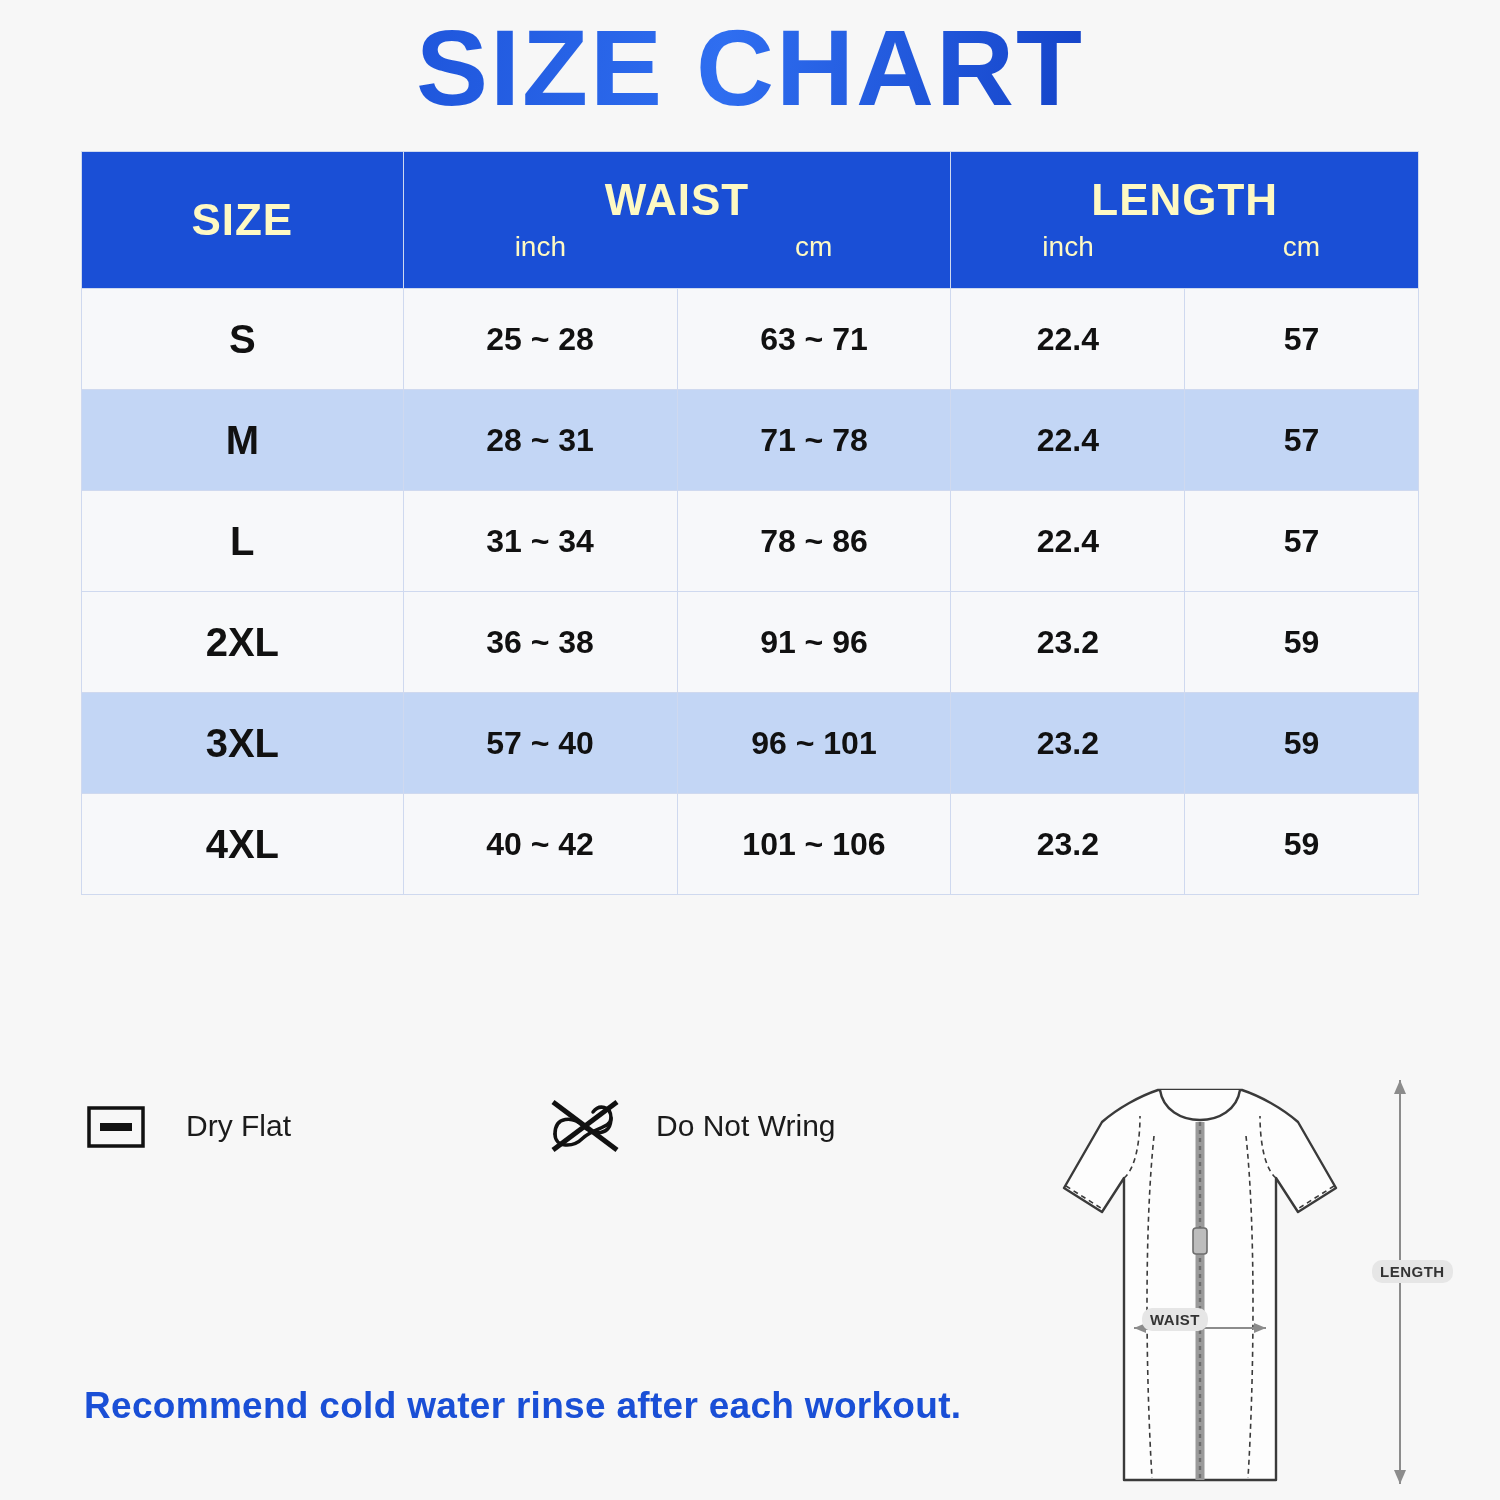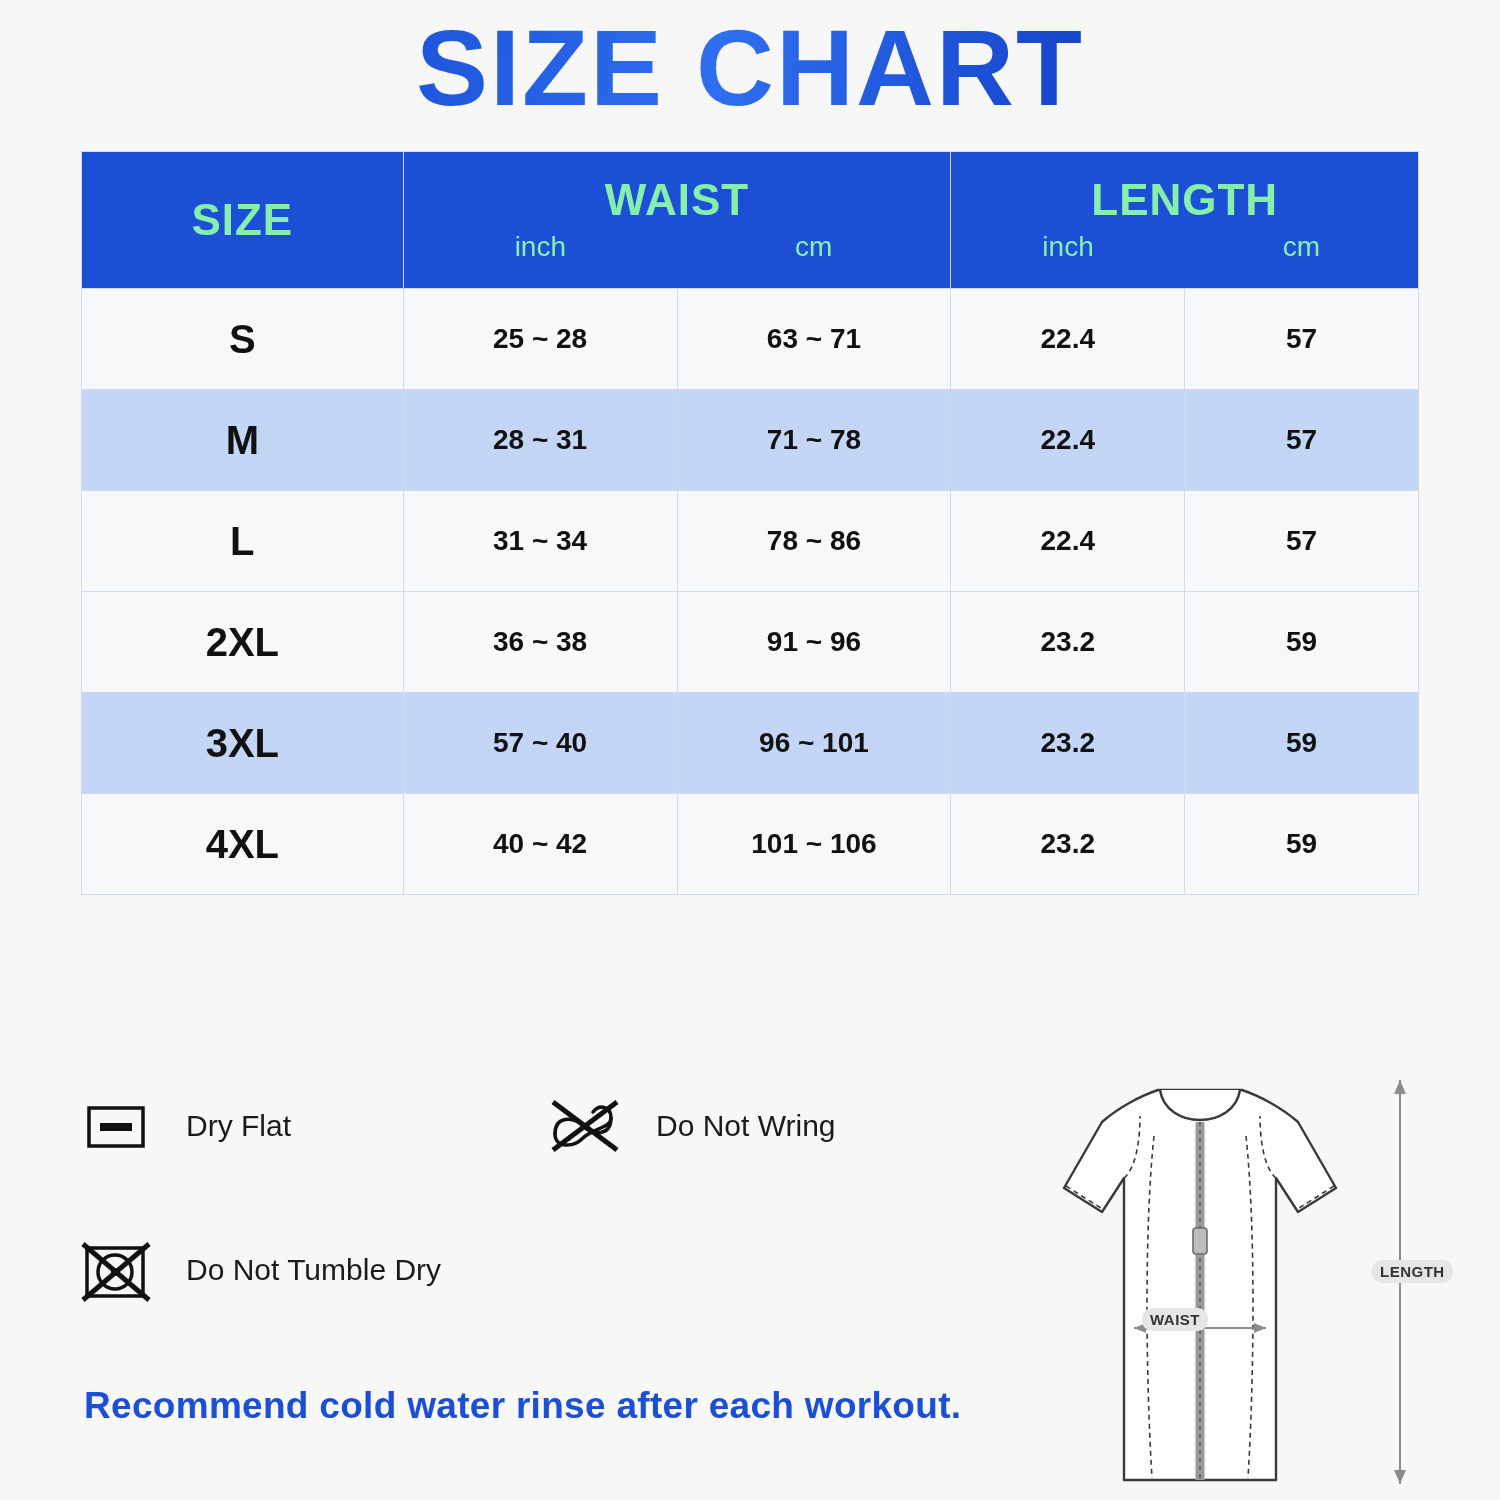--- a/index.html
+++ b/index.html
@@ -37,21 +37,21 @@
     width: 100%;
     border-collapse: collapse;
     table-layout: fixed;
   }
   table.size-table th, table.size-table td {
     border: 1px solid #cfd9ef;
     text-align: center;
   }
   thead .hdr-cell {
     background: #1a4fd6;
-    color: #86efac;
+    color: #fef9c3;
     border: 1px solid #1a4fd6;
     padding: 0;
     vertical-align: middle;
   }
   .hdr-title {
     font-size: 44px;
     font-weight: bold;
     letter-spacing: 1px;
     padding-top: 16px;
   }
@@ -67,21 +67,21 @@
   }
   .hdr-size {
     font-size: 44px;
     font-weight: bold;
     letter-spacing: 1px;
     height: 136px;
     vertical-align: middle;
   }
   tbody tr td {
     height: 98px;
-    font-size: 28px;
+    font-size: 32px;
     font-weight: bold;
     color: #111111;
     background: #f7f8fa;
   }
   tbody tr.alt td {
     background: #c3d6f5;
   }
   td.size-col { font-size: 40px; }
 
   
@@ -236,32 +236,20 @@
           <path d="M12 48 C12 30, 30 30, 40 40 C50 50, 68 50, 68 32 C68 20, 56 18, 50 26" fill="none" stroke="#111" stroke-width="3.5" stroke-linecap="round"></path>
           <path d="M12 48 C12 62, 30 62, 40 52 C50 42, 68 42, 68 32" fill="none" stroke="#111" stroke-width="3.5" stroke-linecap="round"></path>
           <line x1="10" y1="16" x2="74" y2="64" stroke="#111" stroke-width="5"></line>
           <line x1="74" y1="16" x2="10" y2="64" stroke="#111" stroke-width="5"></line>
         </svg>
       </span>
       <span class="care-label">Do Not Wring</span>
     </div>
   </div>
   <div class="care-row">
-    <div class="care-item">
-      <span class="care-icon">
-        <svg width="86" height="80" viewBox="0 0 86 80">
-          <rect x="14" y="18" width="56" height="48" fill="none" stroke="#111" stroke-width="3.5"></rect>
-          <circle cx="42" cy="42" r="17" fill="none" stroke="#111" stroke-width="3.5"></circle>
-          <circle cx="42" cy="42" r="4" fill="#111"></circle>
-          <line x1="10" y1="14" x2="76" y2="70" stroke="#111" stroke-width="5"></line>
-          <line x1="76" y1="14" x2="10" y2="70" stroke="#111" stroke-width="5"></line>
-        </svg>
-      </span>
-      <span class="care-label">Do Not Tumble Dry</span>
-    </div>
   </div>
 </div>
 
 <div id="recommend">Recommend cold water rinse after each workout.</div>
 
 <div id="garment">
   <svg width="470" height="430" viewBox="0 0 470 430">
 
     <path d="M168 30 C150 36, 128 48, 112 62 L74 128 L112 152 L134 118 L134 420 L286 420 L286 118 L308 152 L346 128 L308 62 C292 48, 270 36, 252 30 Z" fill="#fdfdfd" stroke="#3a3a3a" stroke-width="2.4" stroke-linejoin="round"></path>
 

